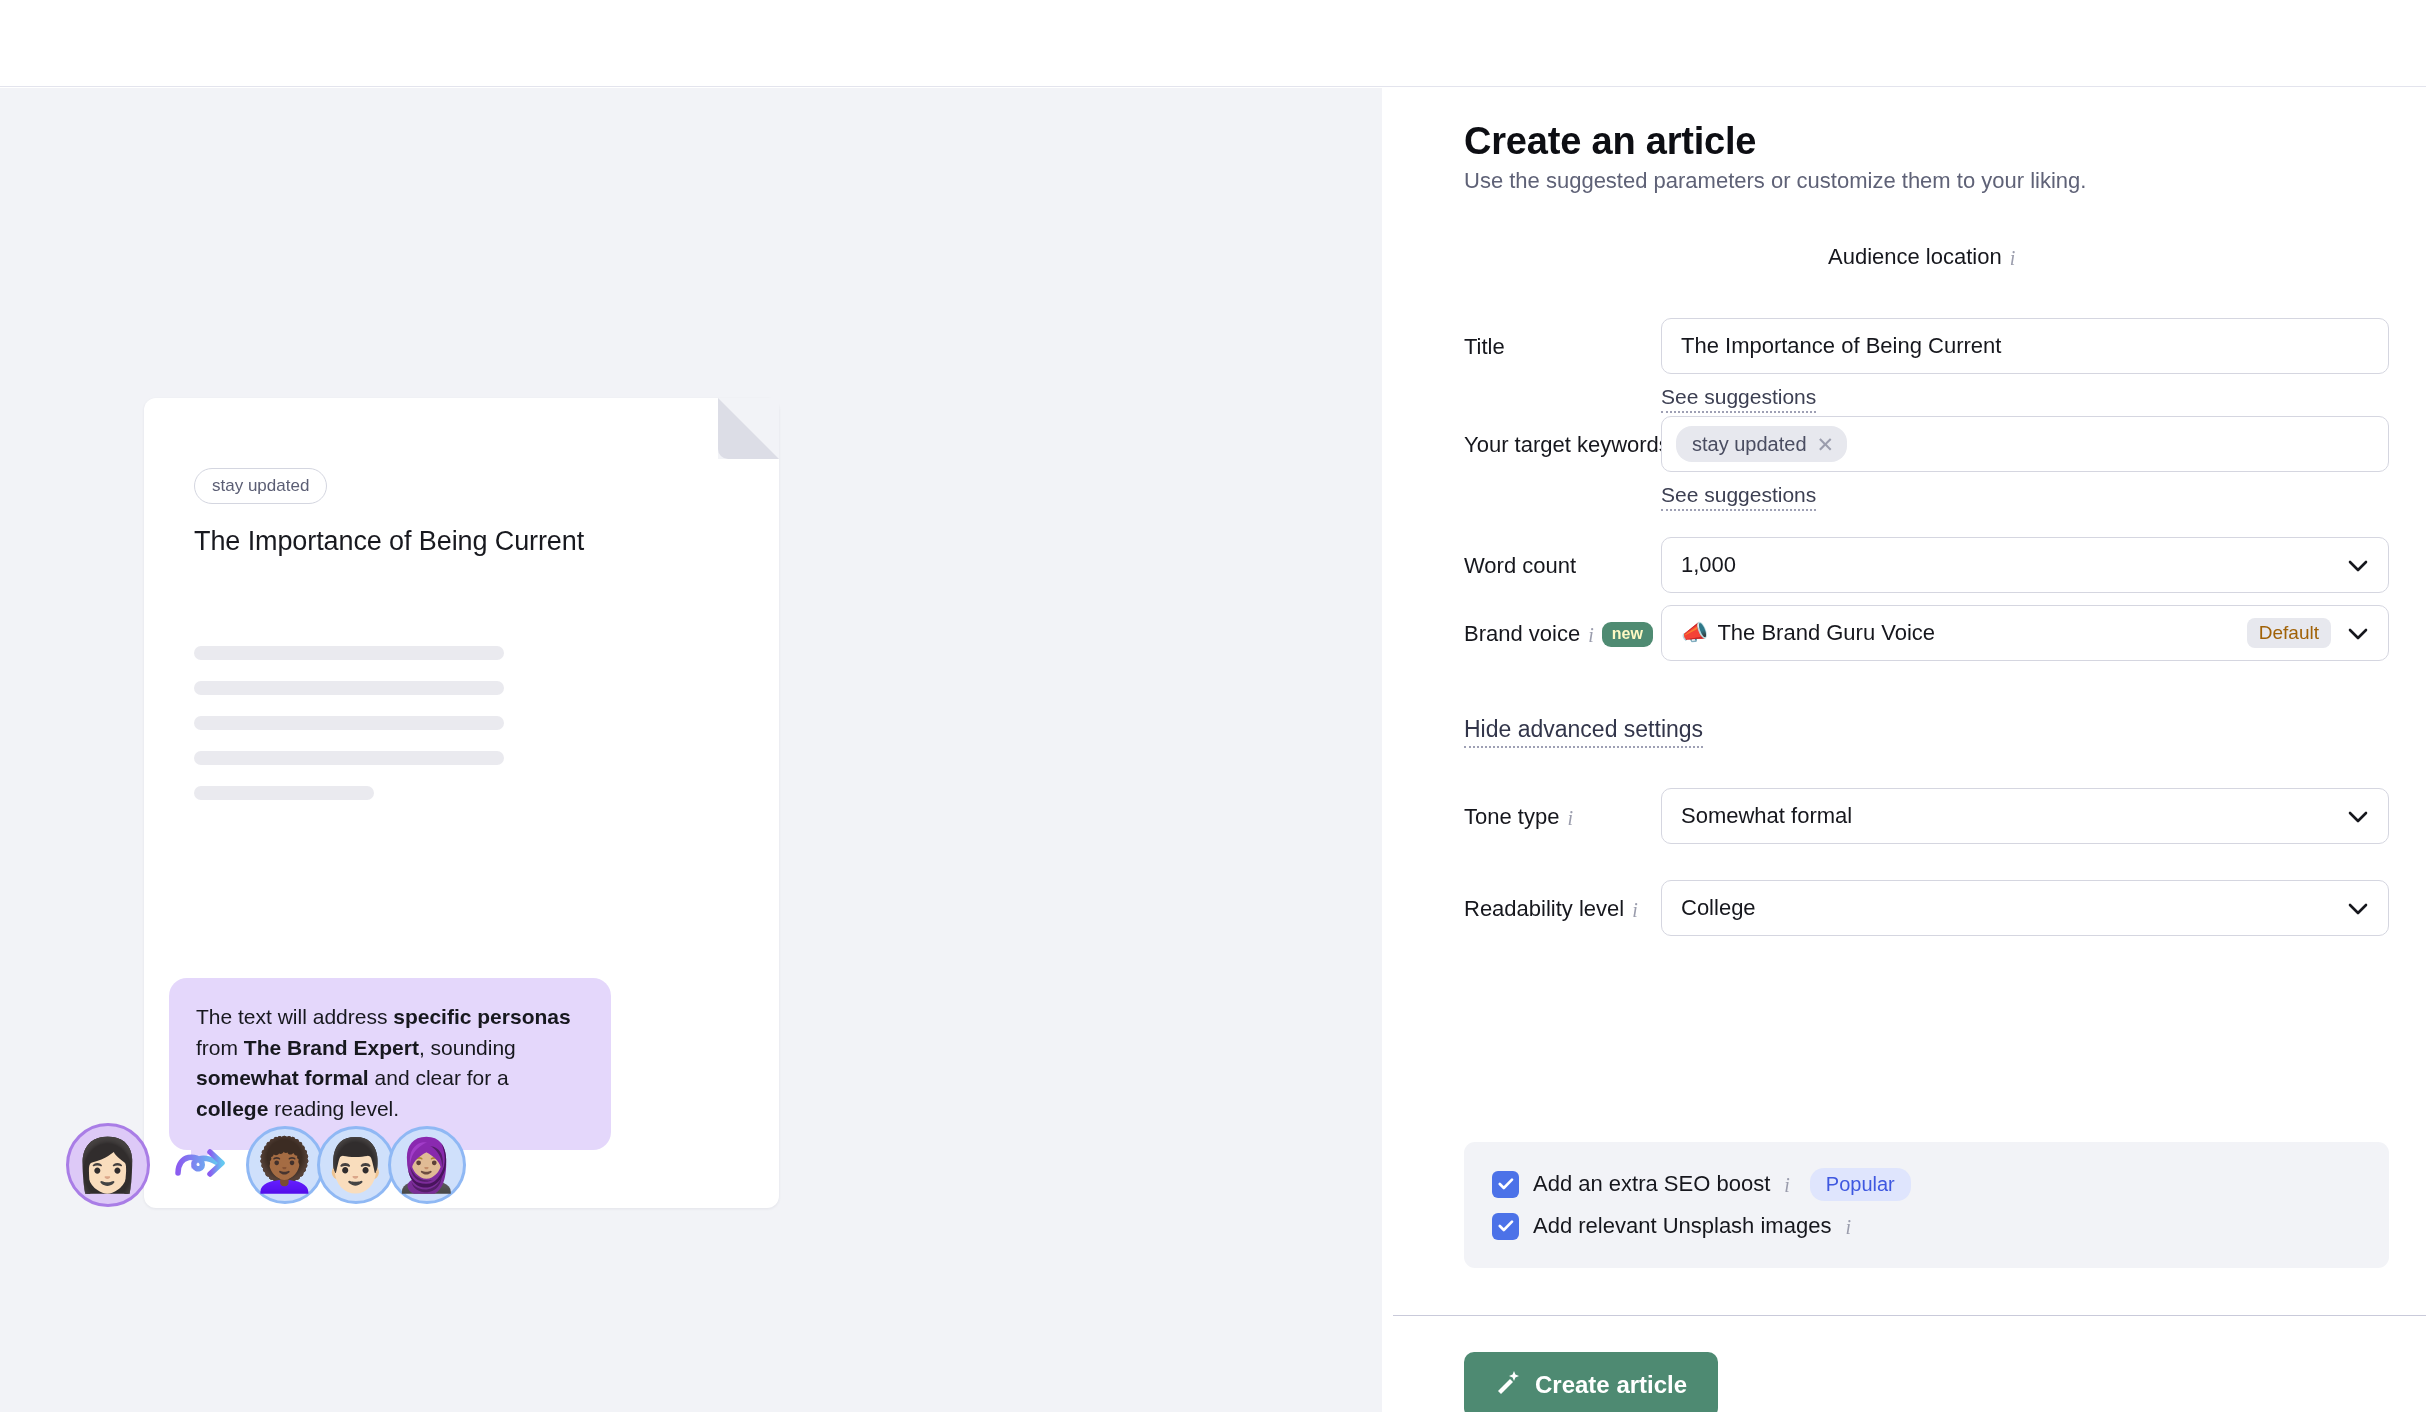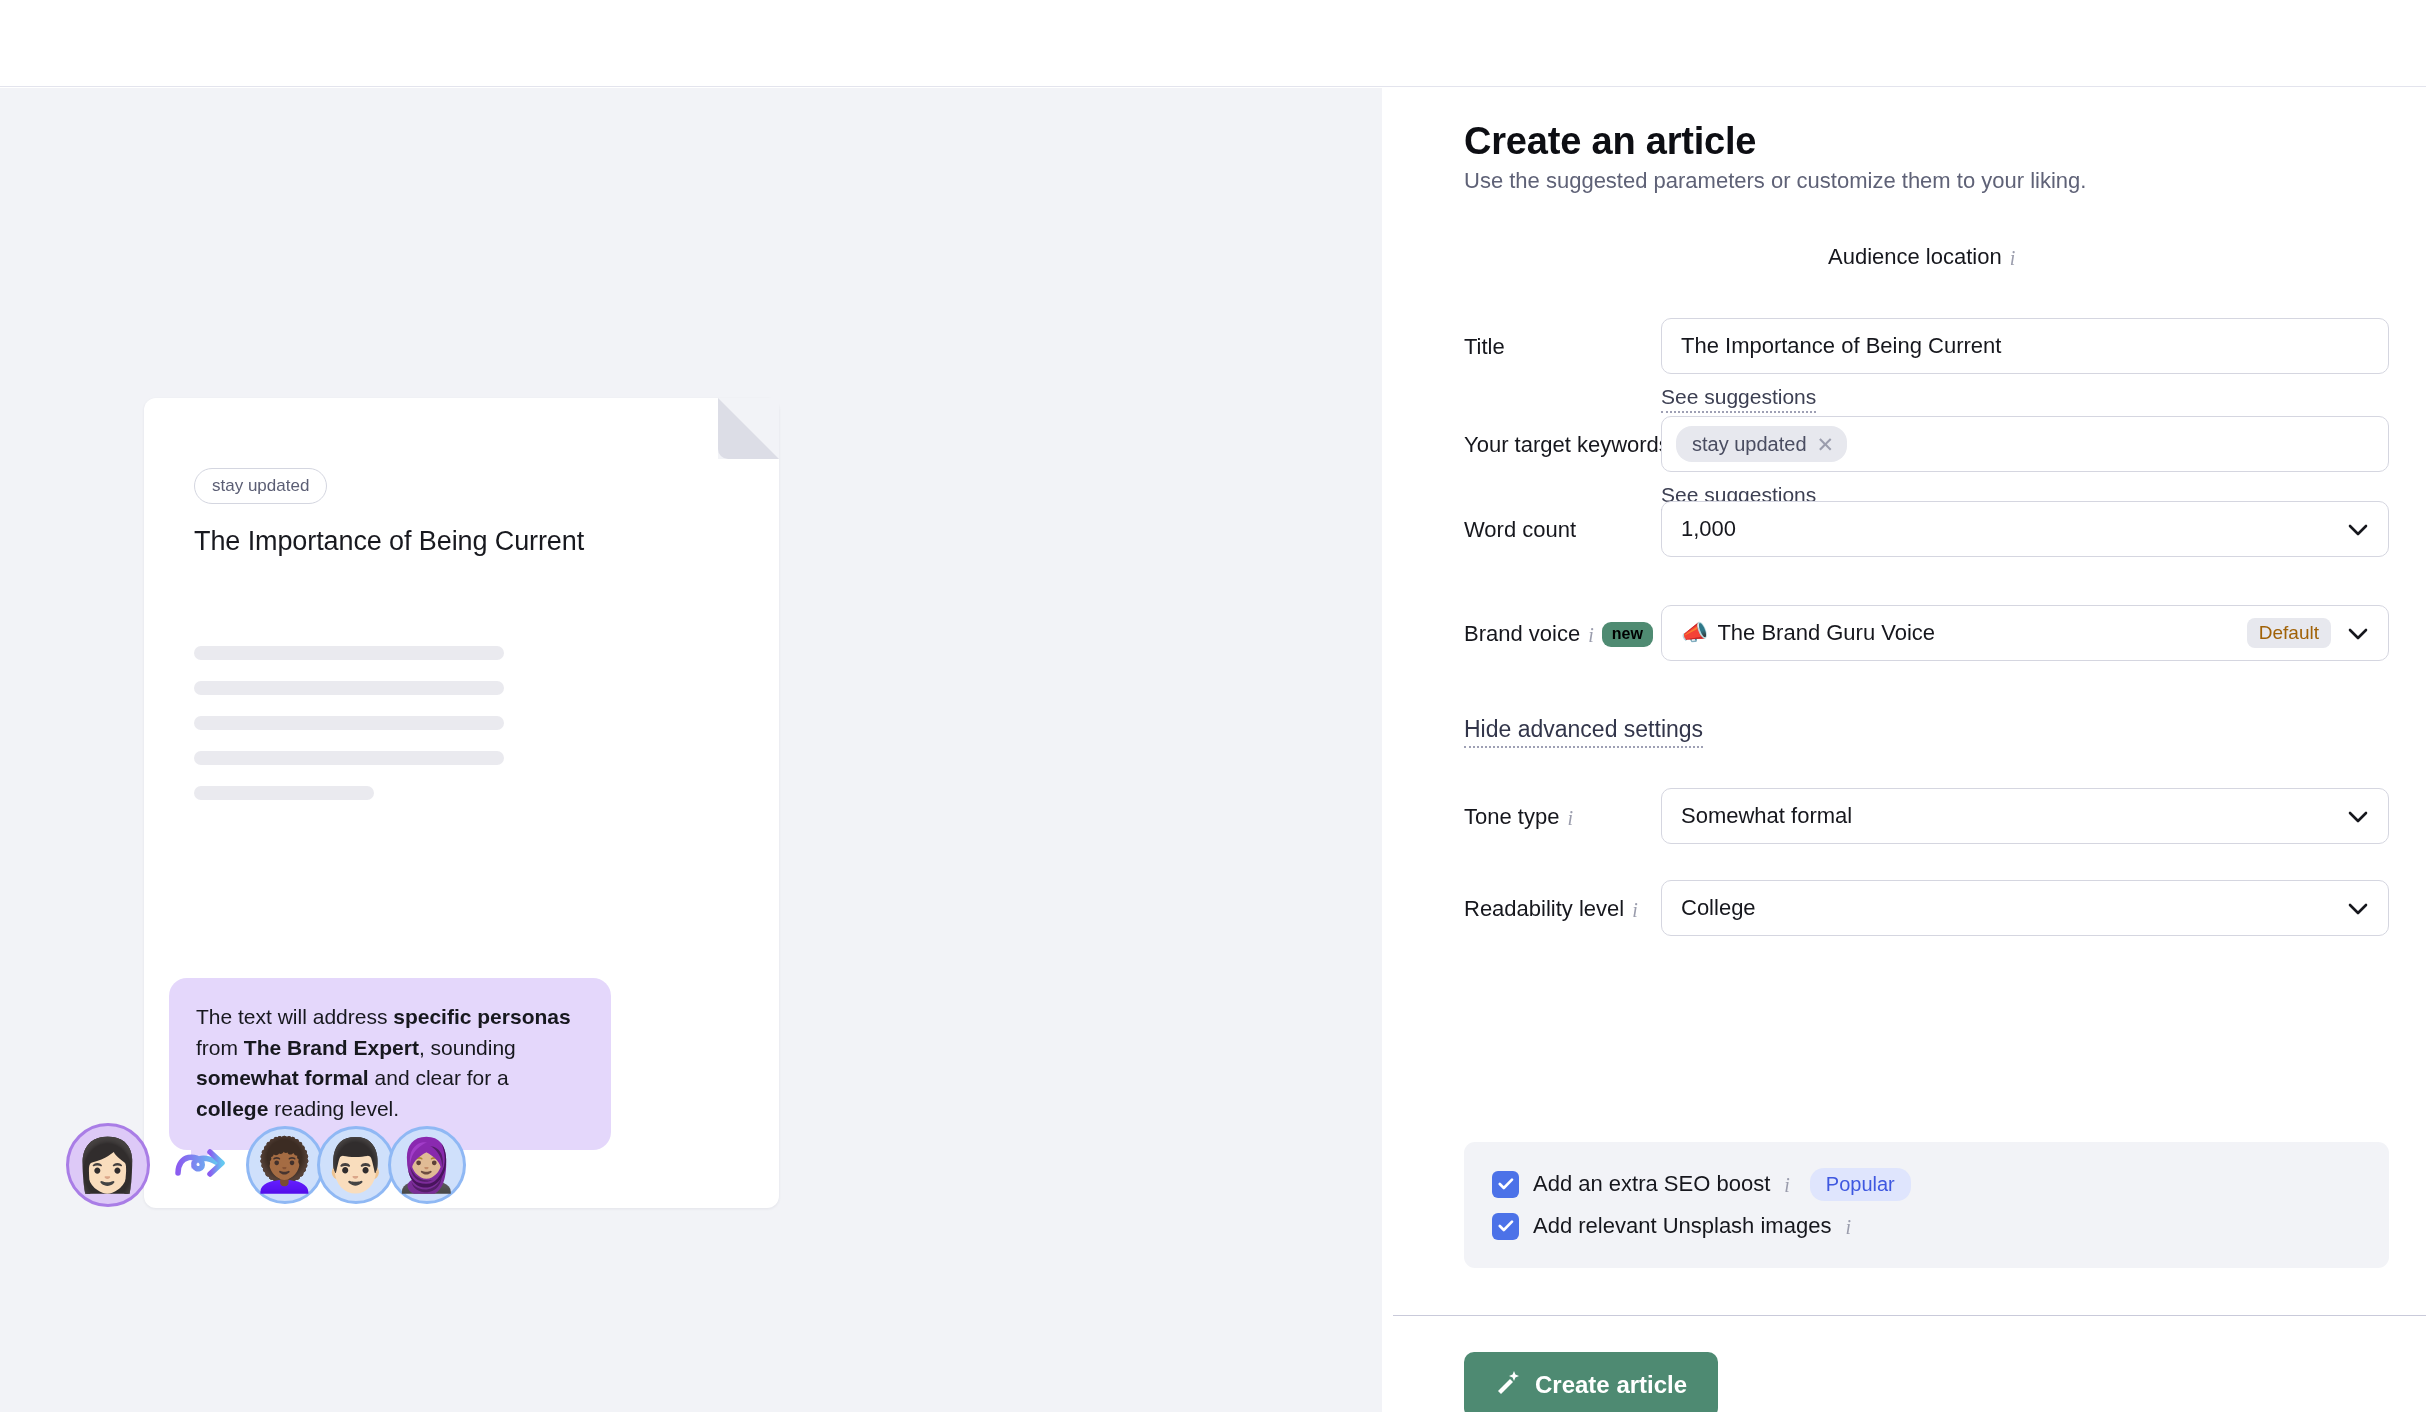--- a/index.html
+++ b/index.html
@@ -278,21 +278,21 @@
   }
   .chip .x {
     font-size: 21px;
     color: #9b9dad;
     line-height: 1;
     cursor: pointer;
   }
 
   .badge-new {
     background: #4f8b72;
-    color: #000000;
+    color: #fef9c3;
     font-size: 16px;
     font-weight: 700;
     border-radius: 9px;
     padding: 4px 10px 5px 10px;
     line-height: 1;
   }
 
   .badge-default {
     background: #e7e8ee;
     color: #a16207;
@@ -479,21 +479,21 @@
         <div class="field kw-field">
           <span class="chip">
             <span>stay updated</span>
             <span class="x">✕</span>
           </span>
         </div>
         <span class="see-sugg">See suggestions</span>
       </div>
     </div>
 
-    <div class="row" style="top:413px">
+    <div class="row" style="top:449px">
       <div class="lbl">
         <span>Word count</span>
       </div>
       <div class="ctl">
         <div class="field">
           <span>1,000</span>
           <span class="chev">
             <svg width="20" height="12" viewBox="0 0 20 12">
                 <path d="M2 2 L10 10 L18 2" stroke="#16171d" stroke-width="2.6" fill="none" stroke-linecap="round" stroke-linejoin="round"></path>
               </svg>

